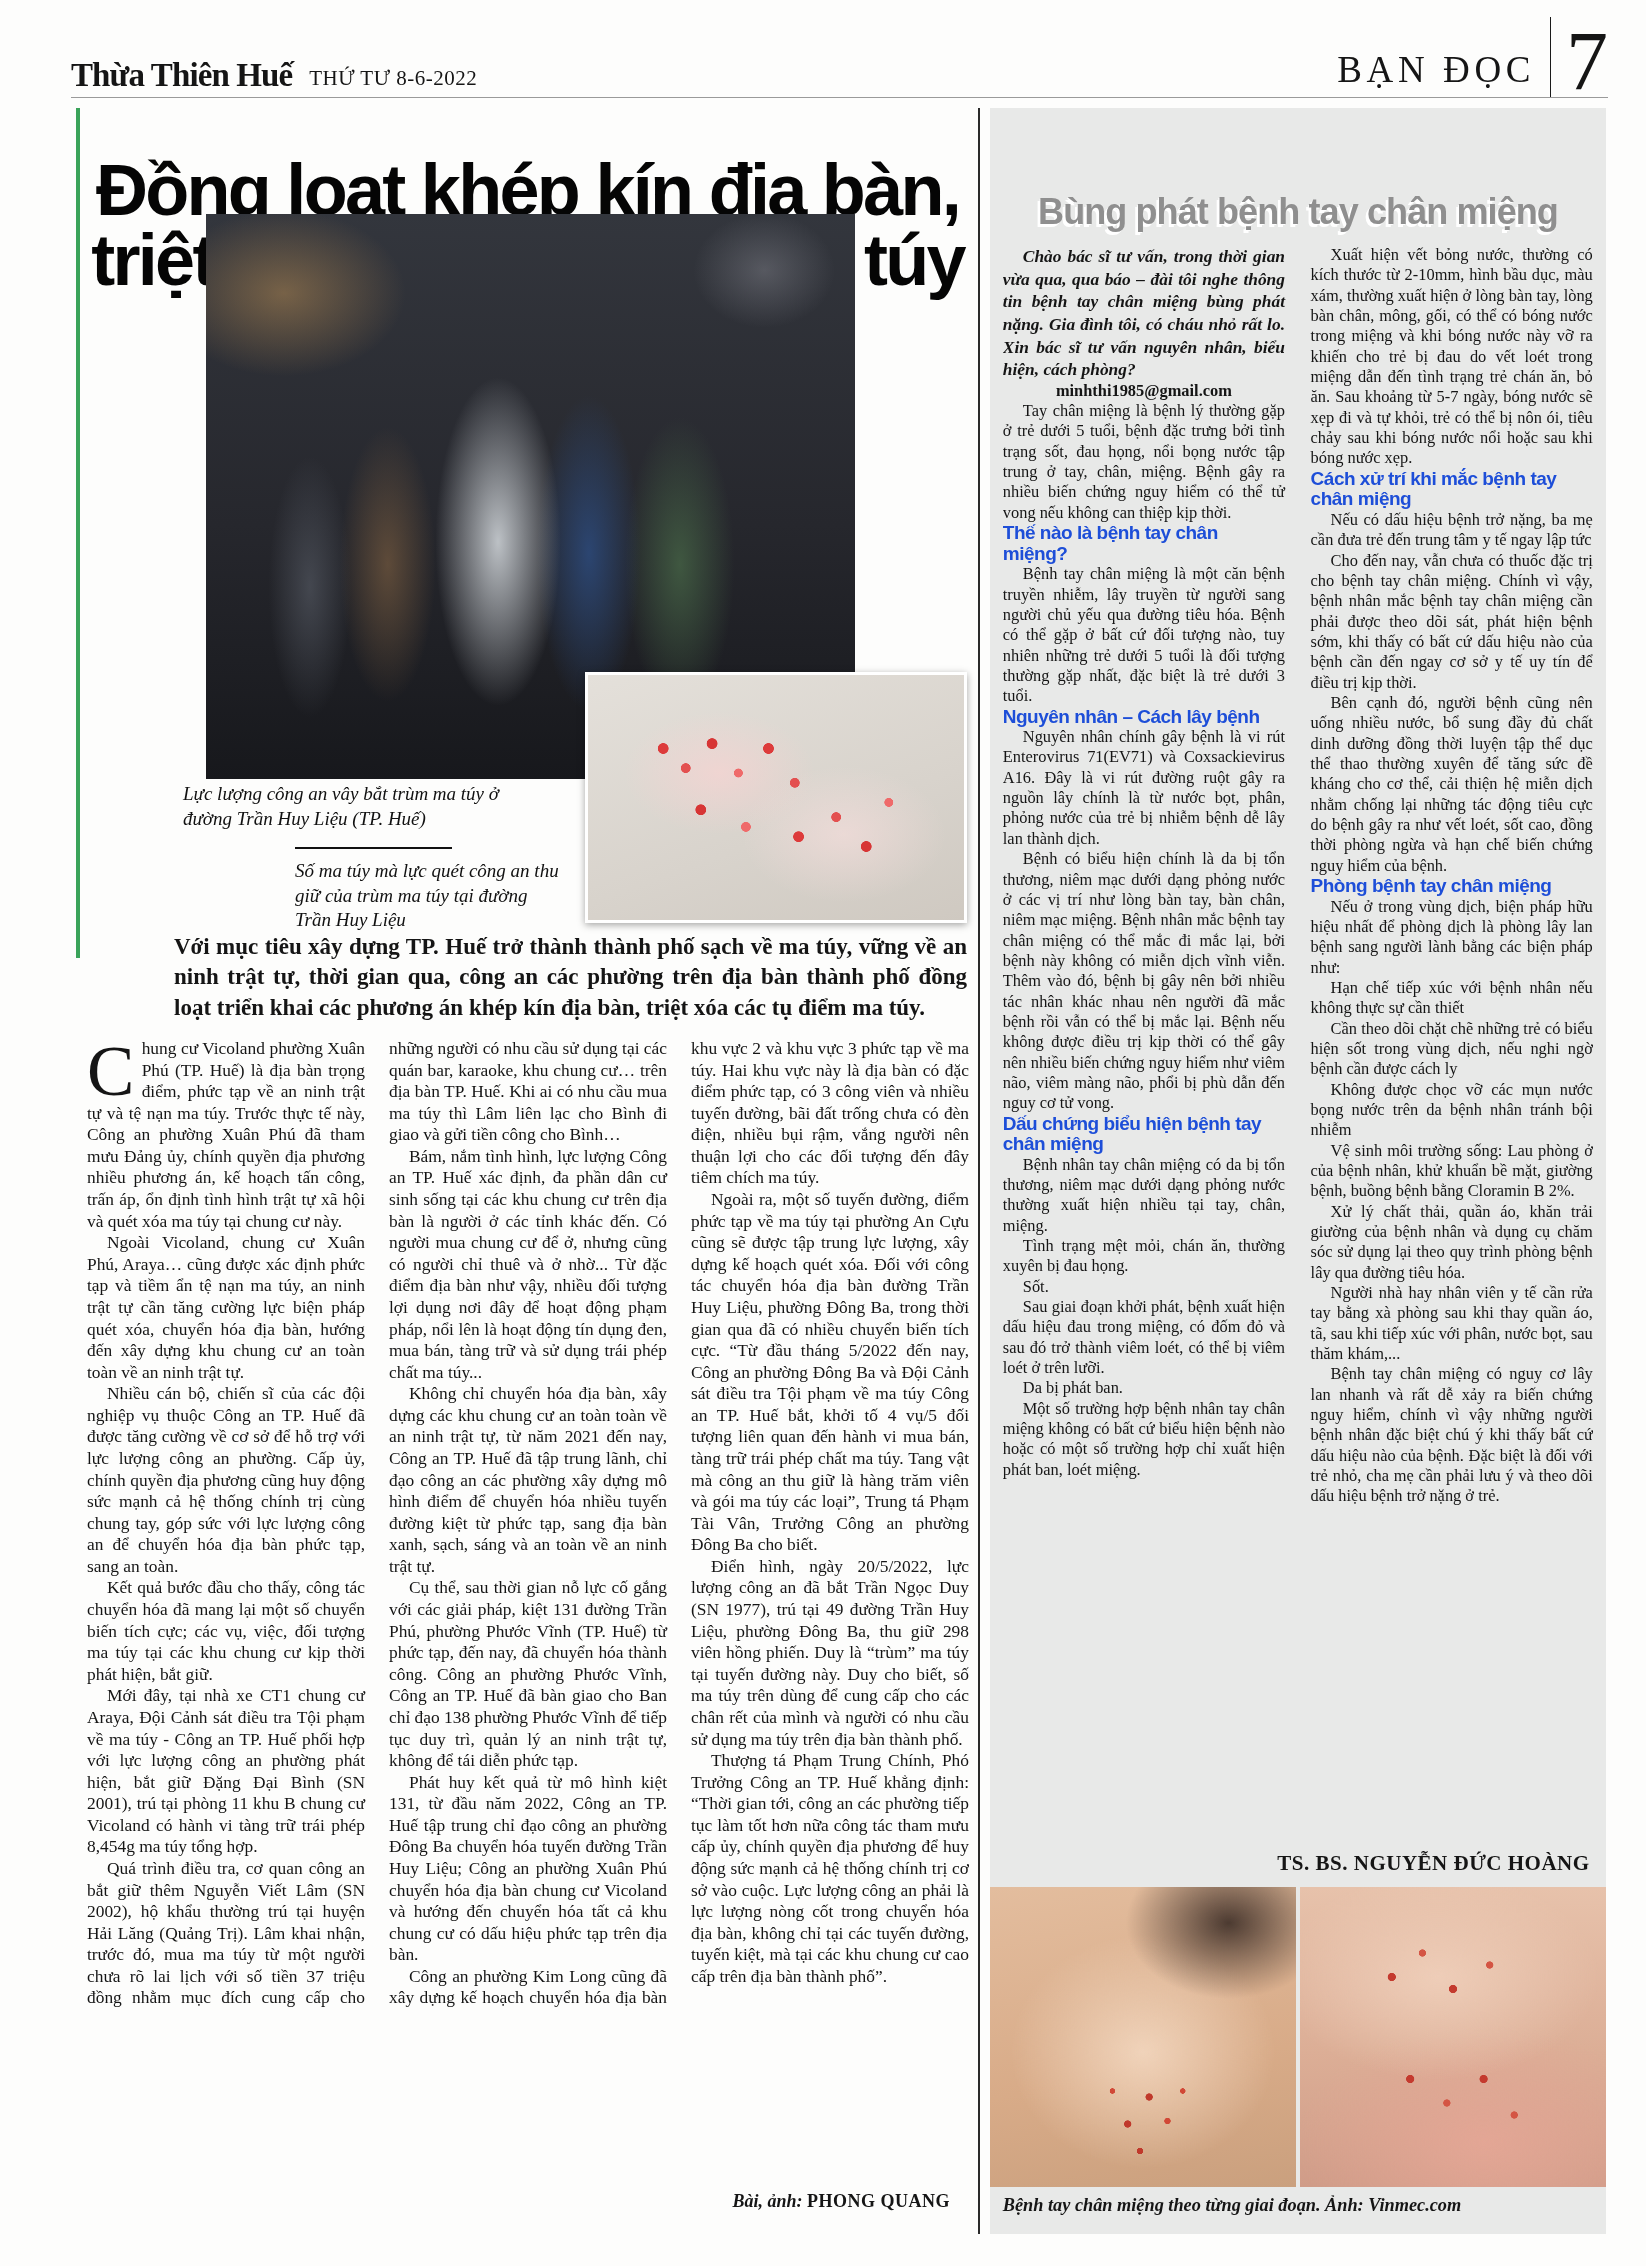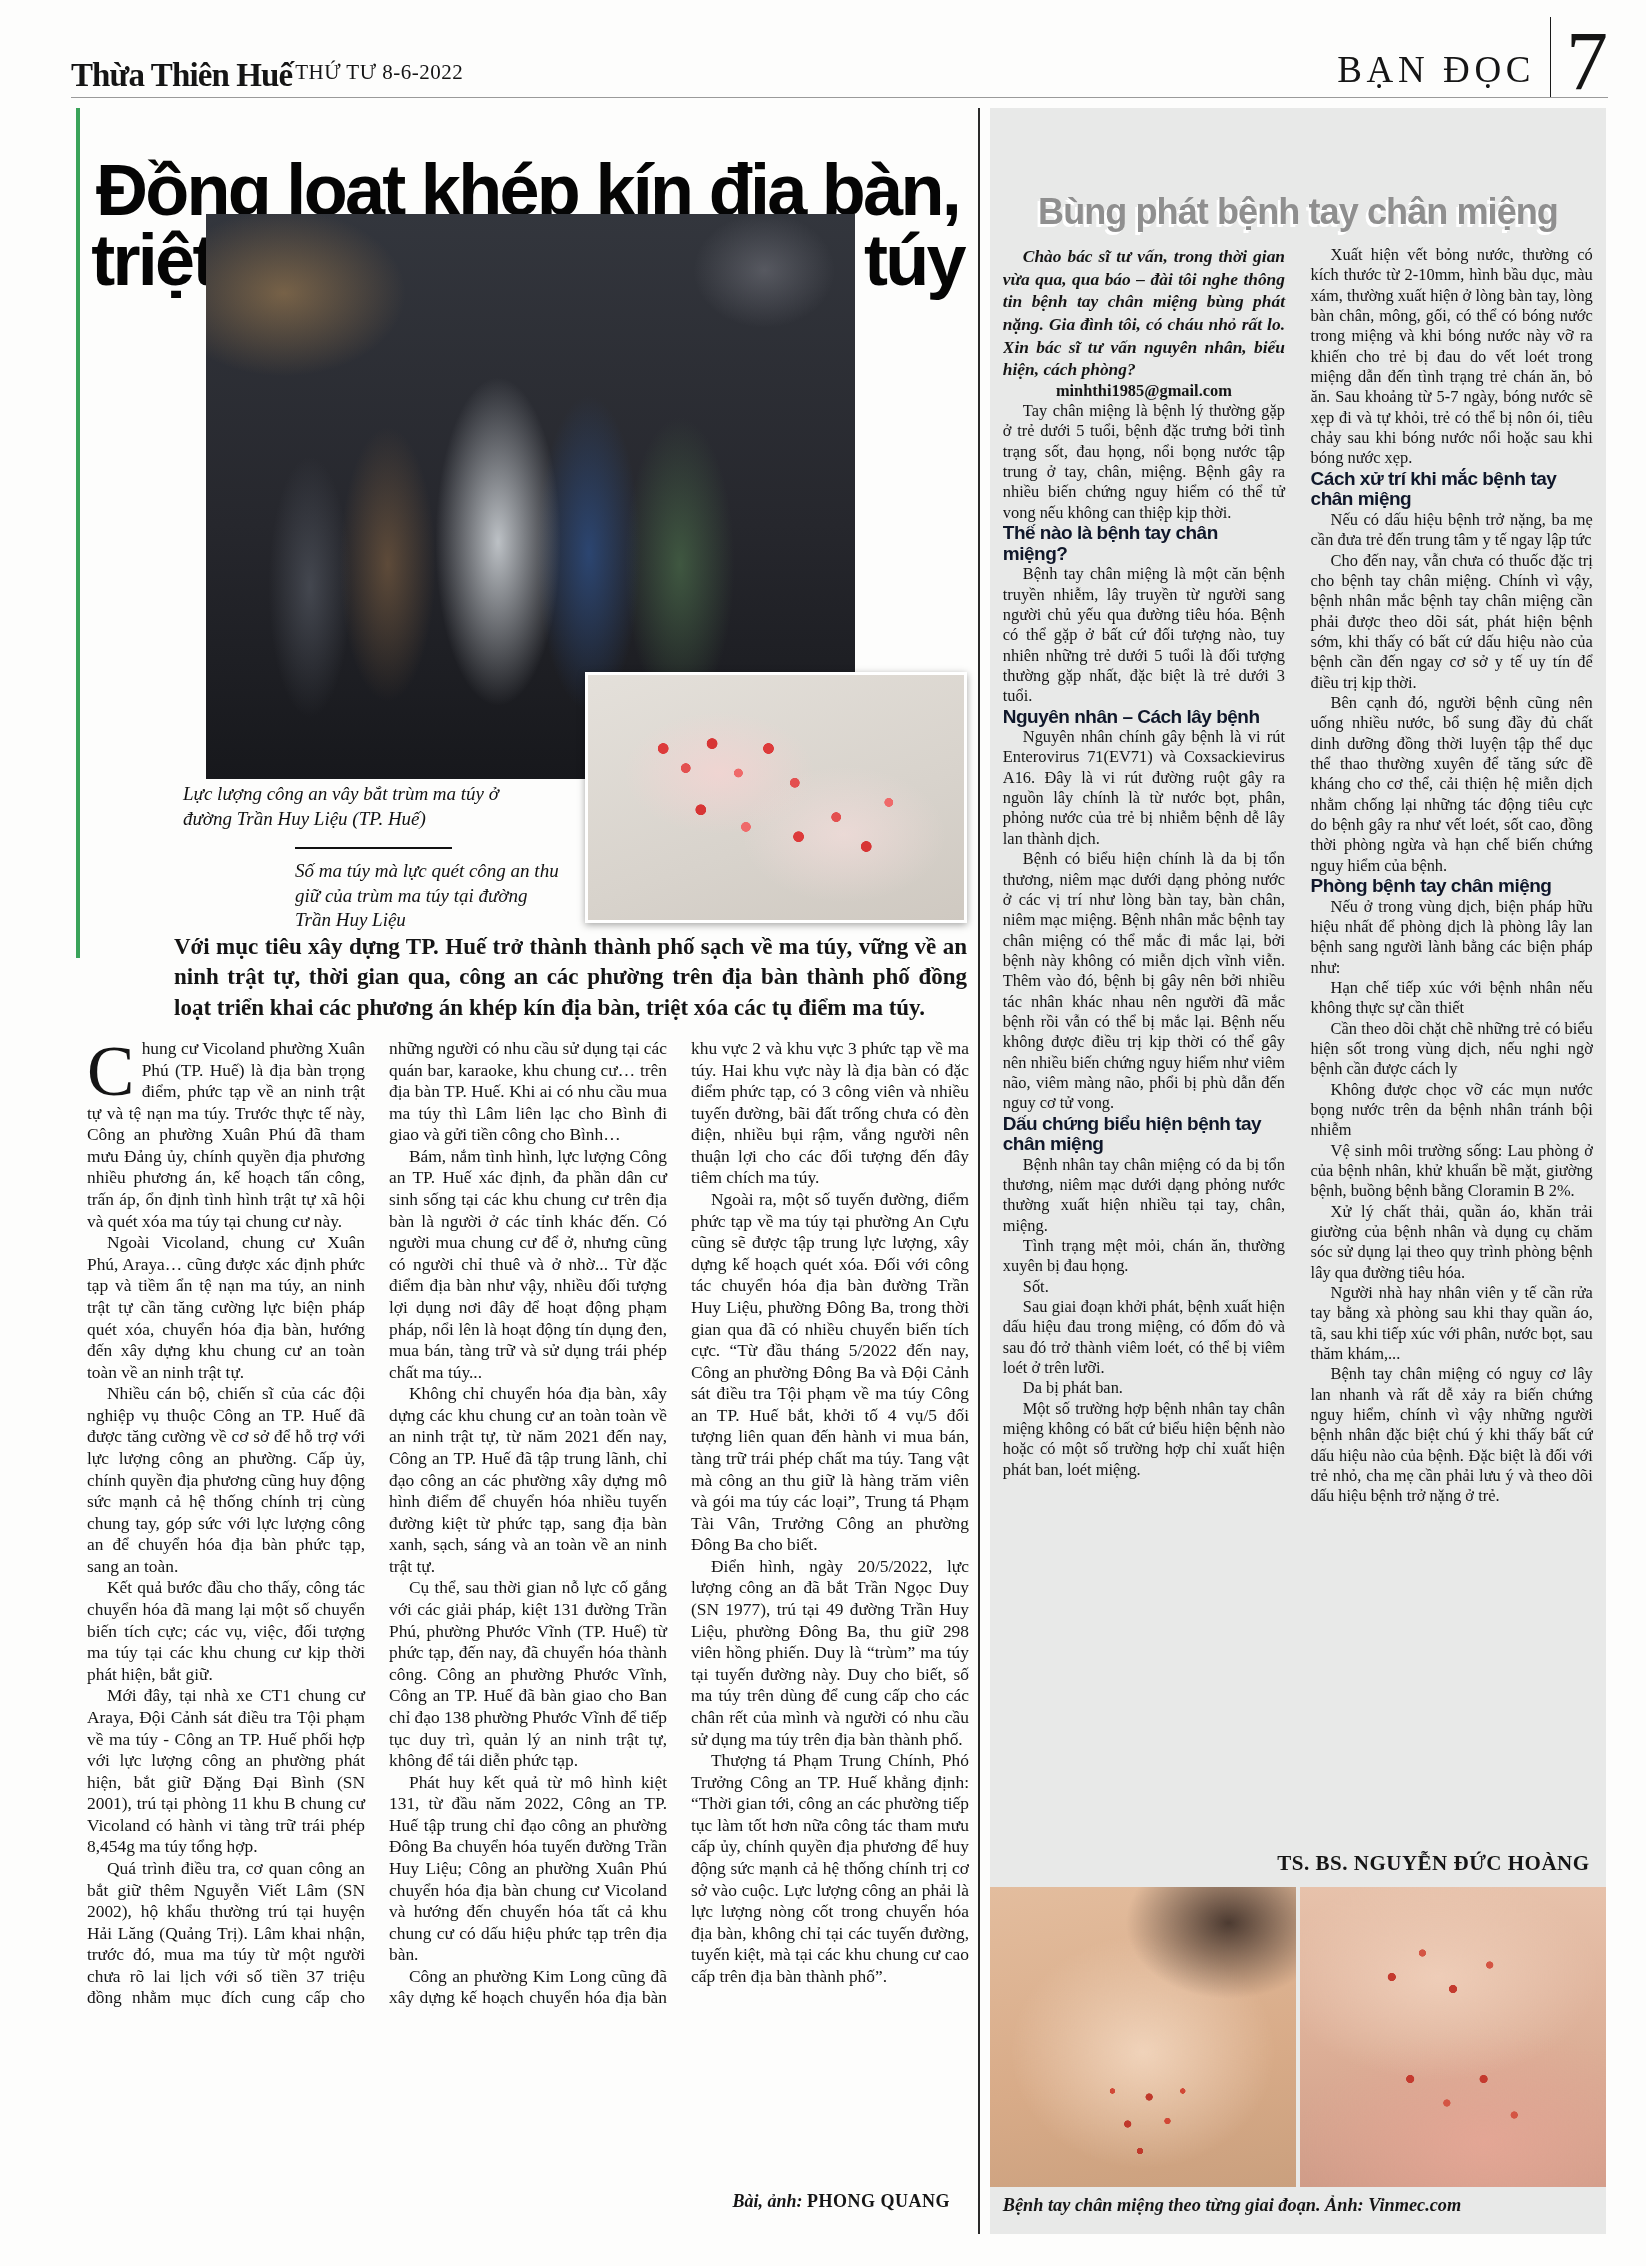--- a/index.html
+++ b/index.html
@@ -3,21 +3,21 @@
 <meta charset="utf-8">
 <style>
   html,body{margin:0;padding:0;}
   body{
     width:1647px;height:2267px;position:relative;background:#fdfdfc;
     font-family:"Liberation Serif", serif;color:#151515;overflow:hidden;
   }
   
   .masthead{position:absolute;left:71px;top:22px;width:1537px;height:75px;
     border-bottom:0.9px solid #9a9a9a;display:flex;align-items:flex-end;justify-content:space-between;}
-  .mast-left{display:flex;gap:3px;padding-bottom:5.5px;}
+  .mast-left{display:flex;align-items:flex-end;gap:17px;padding-bottom:5.5px;}
   .brand{font-weight:bold;font-size:33px;letter-spacing:-0.9px;line-height:1;}
   .issue-date{font-size:21px;letter-spacing:0.5px;line-height:1.25;}
   .mast-right{display:flex;align-items:flex-end;gap:14.6px;}
   .section-name{font-size:37px;letter-spacing:4.6px;line-height:1.05;padding-bottom:7.3px;}
   .page-divider{width:1.8px;height:80px;background:#1a1a1a;}
   .page-num{font-size:84px;line-height:.82;font-weight:normal;}
   
   .green-rule{position:absolute;left:76px;top:108px;width:3.7px;height:850px;background:#3aa35a;}
   .main-headline{position:absolute;left:88px;top:108px;width:879px;text-align:center;
     font-family:"Liberation Sans", sans-serif;font-weight:bold;font-size:72px;
@@ -73,21 +73,21 @@
   .health-headline{position:absolute;left:0;top:53px;width:100%;text-align:center;
     font-family:"Liberation Sans", sans-serif;font-weight:bold;font-size:36px;
     letter-spacing:-0.9px;color:#8f8f8f;text-shadow:-2.7px 2.7px 0 #ffffff,-0.9px 0.9px 0 #ffffff;}
   .health-cols{position:absolute;left:12.8px;top:137px;width:590px;height:1601px;
     column-count:2;column-gap:25.6px;overflow:hidden;
     font-size:16.4px;line-height:1.24;text-align:justify;}
   .health-cols p,.health-cols h3{margin:0;}
   .it-intro{font-weight:bold;font-style:italic;font-size:17.4px;line-height:1.3;text-indent:20px;margin-bottom:1.8px;}
   .it-email{font-weight:bold;text-align:center;text-indent:0;margin:1.8px 0 3.7px;}
   .it-h{font-family:"Liberation Sans", sans-serif;font-weight:bold;font-size:19px;
-    line-height:1.08;letter-spacing:-0.5px;text-align:left;margin:9.1px 0 4.6px;color:#0f172a;}
+    line-height:1.08;letter-spacing:-0.5px;text-align:left;margin:9.1px 0 4.6px;color:#1d4ed8;}
   .health-signature{position:absolute;right:16.4px;top:1743px;font-weight:bold;font-size:21px;letter-spacing:0.5px;}
   .health-photos{position:absolute;left:0;top:1779px;width:616px;height:300px;display:flex;gap:3.7px;}
   .photo-baby{flex:1;
     background:
       radial-gradient(137px 101px at 78% 12%, rgba(60,45,38,.9), transparent 75%),
       radial-gradient(7.3px 7.3px at 52% 70%, #c0392b 0 46%, transparent 54%),
       radial-gradient(6.4px 6.4px at 58% 78%, #d14836 0 46%, transparent 54%),
       radial-gradient(7.3px 7.3px at 45% 79%, #c0392b 0 46%, transparent 54%),
       radial-gradient(5.5px 5.5px at 63% 68%, #d14836 0 46%, transparent 54%),
       radial-gradient(6.4px 6.4px at 49% 88%, #c0392b 0 46%, transparent 54%),

